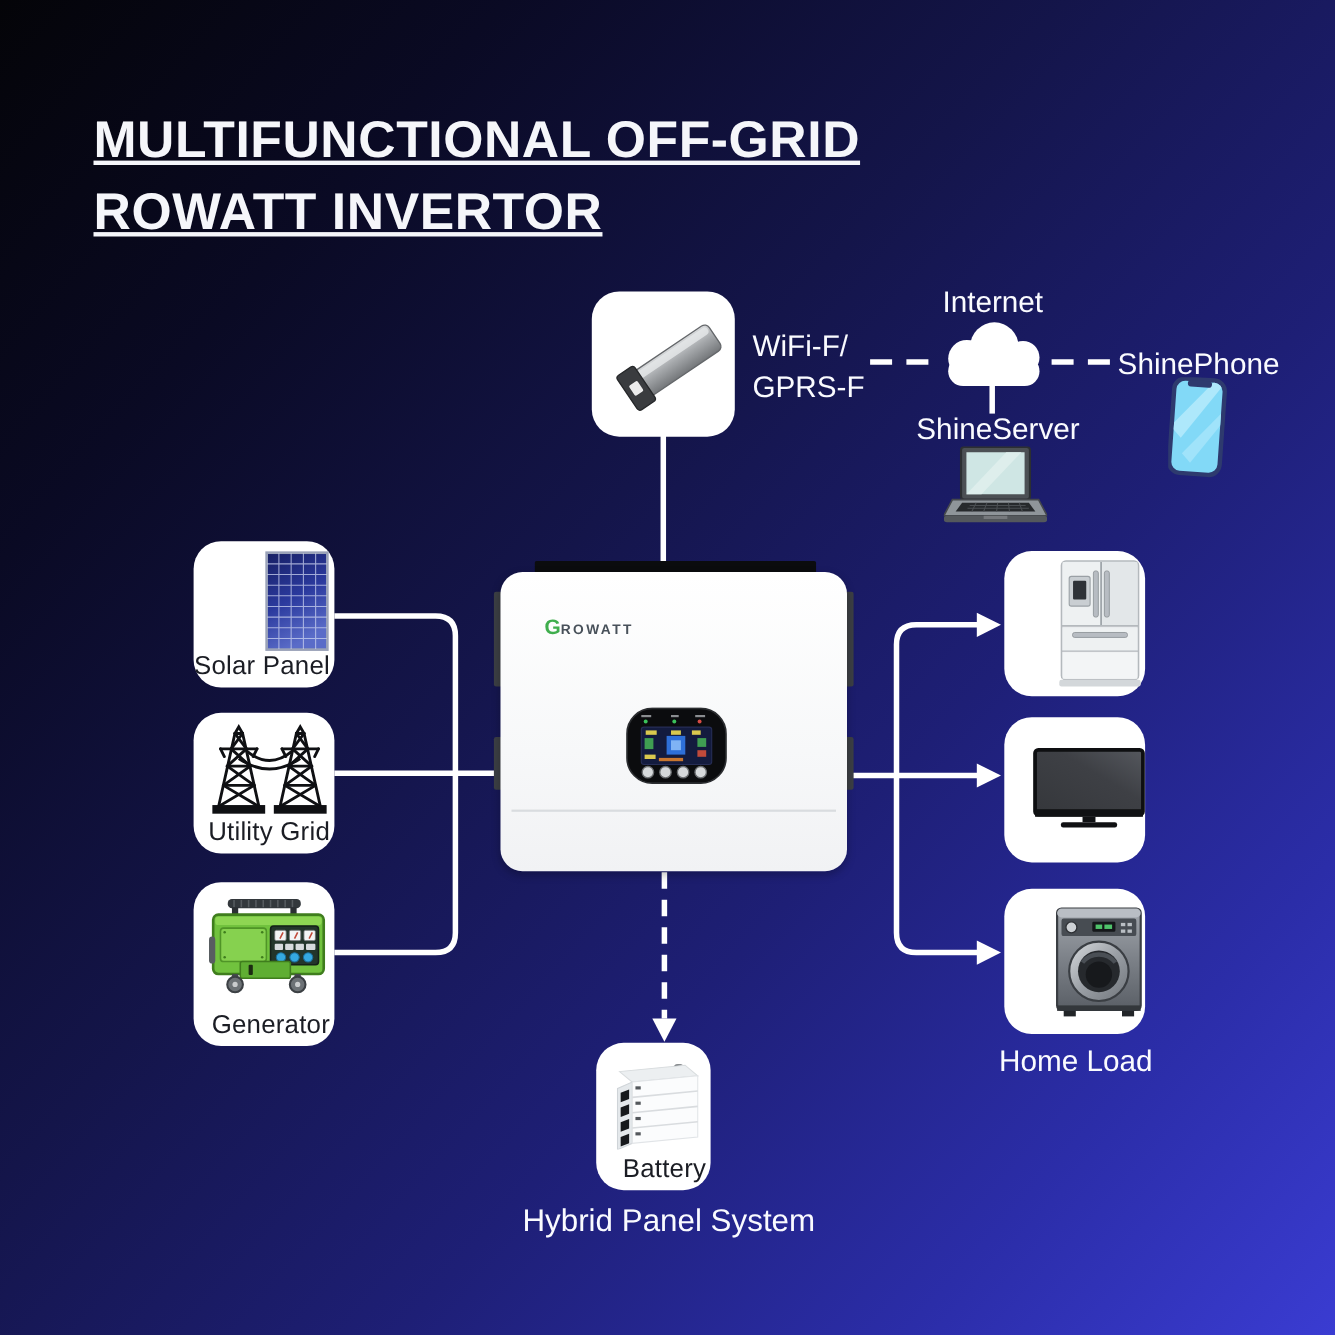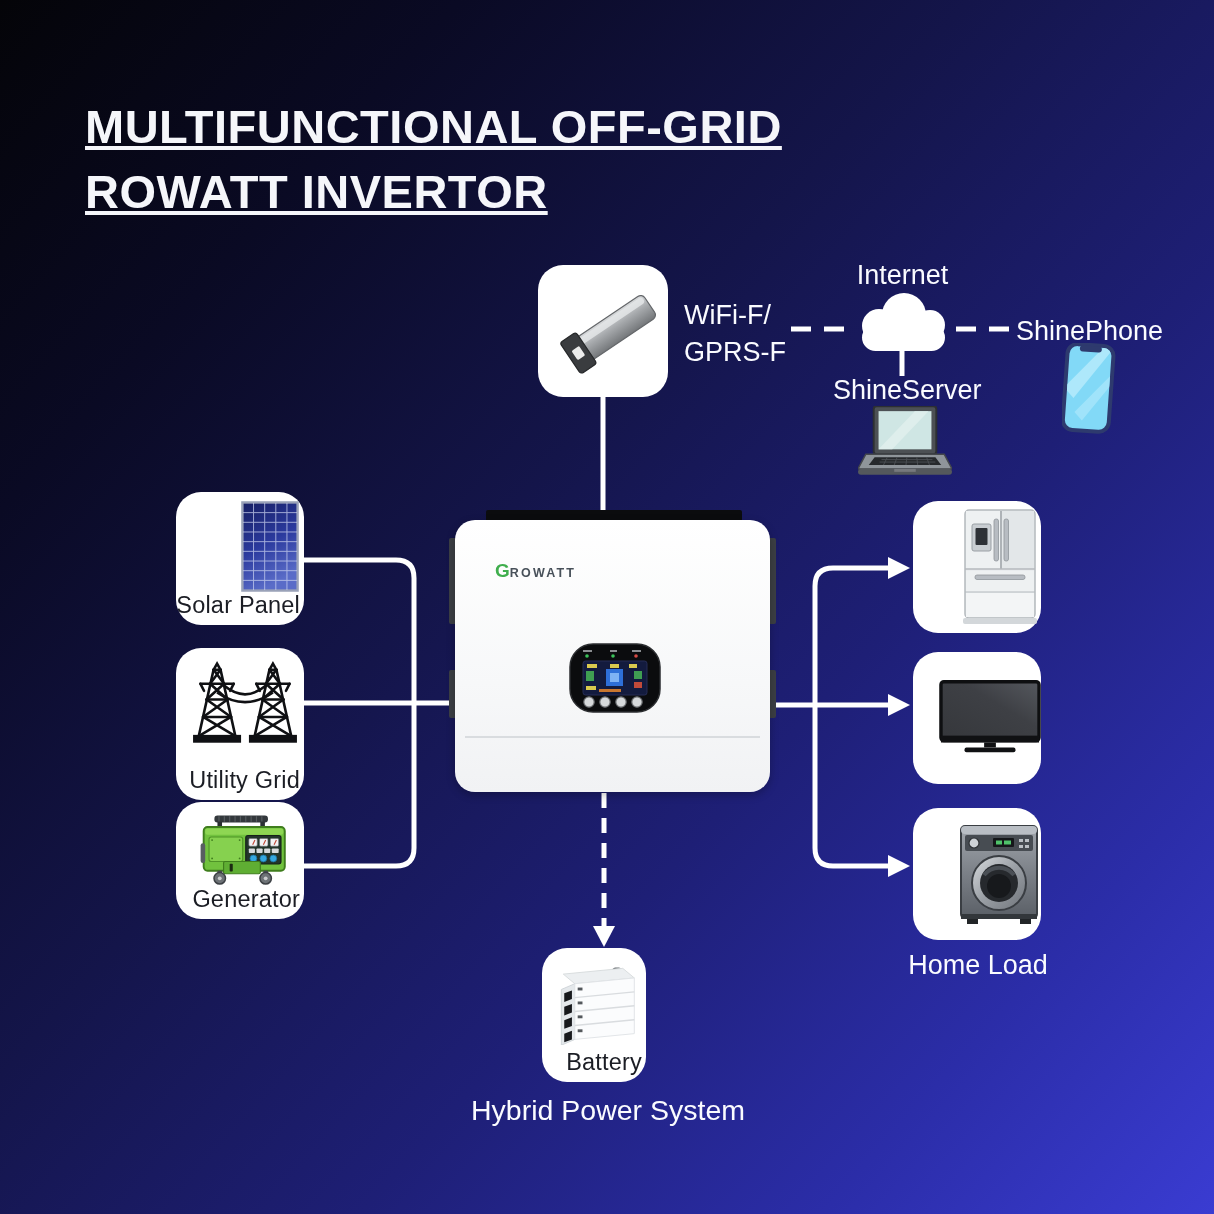--- a/index.html
+++ b/index.html
@@ -201,21 +201,21 @@
       </defs>
       <rect x="1.5" y="1.5" width="57" height="91" fill="url(#spg)" stroke="#9aa2b8" stroke-width="2.5"></rect>
       <g stroke="#cdd4f0" stroke-width="1" opacity="0.75">
         <path d="M13 2 V92 M24.5 2 V92 M36 2 V92 M47.5 2 V92"></path>
         <path d="M2 12 H58 M2 22 H58 M2 32 H58 M2 42 H58 M2 52 H58 M2 62 H58 M2 72 H58 M2 82 H58"></path>
       </g>
     </svg>
     <div class="card-label">Solar Panel</div>
   </div>
 
-  <div class="abs card labeled" style="left:176px;top:648px;width:128px;height:152px;">
+  <div class="abs card labeled" style="left:176px;top:648px;width:128px;height:128px;">
     <svg width="110" height="92" viewBox="0 0 126 96">
       <defs>
         <g id="pylon" stroke="#0f1013" stroke-width="3" fill="none" stroke-linecap="round">
           <path d="M25 8 L29 1 L33 8"></path>
           <path d="M25 8 L8 84 M33 8 L50 84"></path>
           <path d="M25 8 H33 M10 24 H48 M17 42 H41 M13 62 H45"></path>
           <path d="M10 24 L14 32 M48 24 L44 32"></path>
           <path d="M25 8 L37 24 M33 8 L21 24"></path>
           <path d="M21 24 L41 42 M37 24 L17 42"></path>
           <path d="M17 42 L45 62 M41 42 L13 62"></path>
@@ -226,21 +226,21 @@
       <use href="#pylon" x="2" y="2"></use>
       <use href="#pylon" x="66" y="2"></use>
       <g stroke="#0f1013" stroke-width="3" fill="none">
         <path d="M39 28 Q63 48 87 28"></path>
         <path d="M31 36 Q63 58 95 36"></path>
       </g>
     </svg>
     <div class="card-label">Utility Grid</div>
   </div>
 
-  <div class="abs card labeled" style="left:176px;top:802px;width:128px;height:117px;">
+  <div class="abs card labeled" style="left:176px;top:802px;width:128px;height:149px;">
     <svg width="110" height="94" viewBox="0 0 116 98">
       <rect x="18" y="6" width="70" height="9" rx="4" fill="#33383c"></rect>
       <g stroke="#565b5f" stroke-width="1.5">
           <path d="M24 7 V14 M31 7 V14 M38 7 V14 M45 7 V14 M52 7 V14 M59 7 V14 M66 7 V14 M73 7 V14 M80 7 V14"></path>
         </g>
       <rect x="22" y="14" width="6" height="8" fill="#2b2f33"></rect>
       <rect x="78" y="14" width="6" height="8" fill="#2b2f33"></rect>
       <rect x="4" y="21" width="106" height="57" rx="5" fill="#71c23e" stroke="#3f7d1d" stroke-width="2.5"></rect>
       <rect x="6" y="23" width="102" height="8" rx="3" fill="#8ed653"></rect>
       <rect x="11" y="34" width="44" height="32" rx="3" fill="#86d14f" stroke="#4f9427" stroke-width="1.5"></rect>
@@ -376,15 +376,15 @@
       <g fill="#17191c">
         <polygon points="19,36 27,33 27,42 19,45"></polygon>
         <polygon points="19,50 27,47 27,56 19,59"></polygon>
         <polygon points="19,64 27,61 27,70 19,73"></polygon>
         <polygon points="19,78 27,75 27,84 19,87"></polygon>
       </g>
     </svg>
     <div class="card-label">Battery</div>
   </div>
 
-  <div class="abs w-label" style="left:458px;top:1094px;width:300px;text-align:center;font-size:28.5px;">Hybrid Power System</div>
+  <div class="abs w-label" style="left:458px;top:1094px;width:300px;text-align:center;font-size:28.5px;">Hybrid Panel System</div>
 
 </div>
 
 </body></html>

